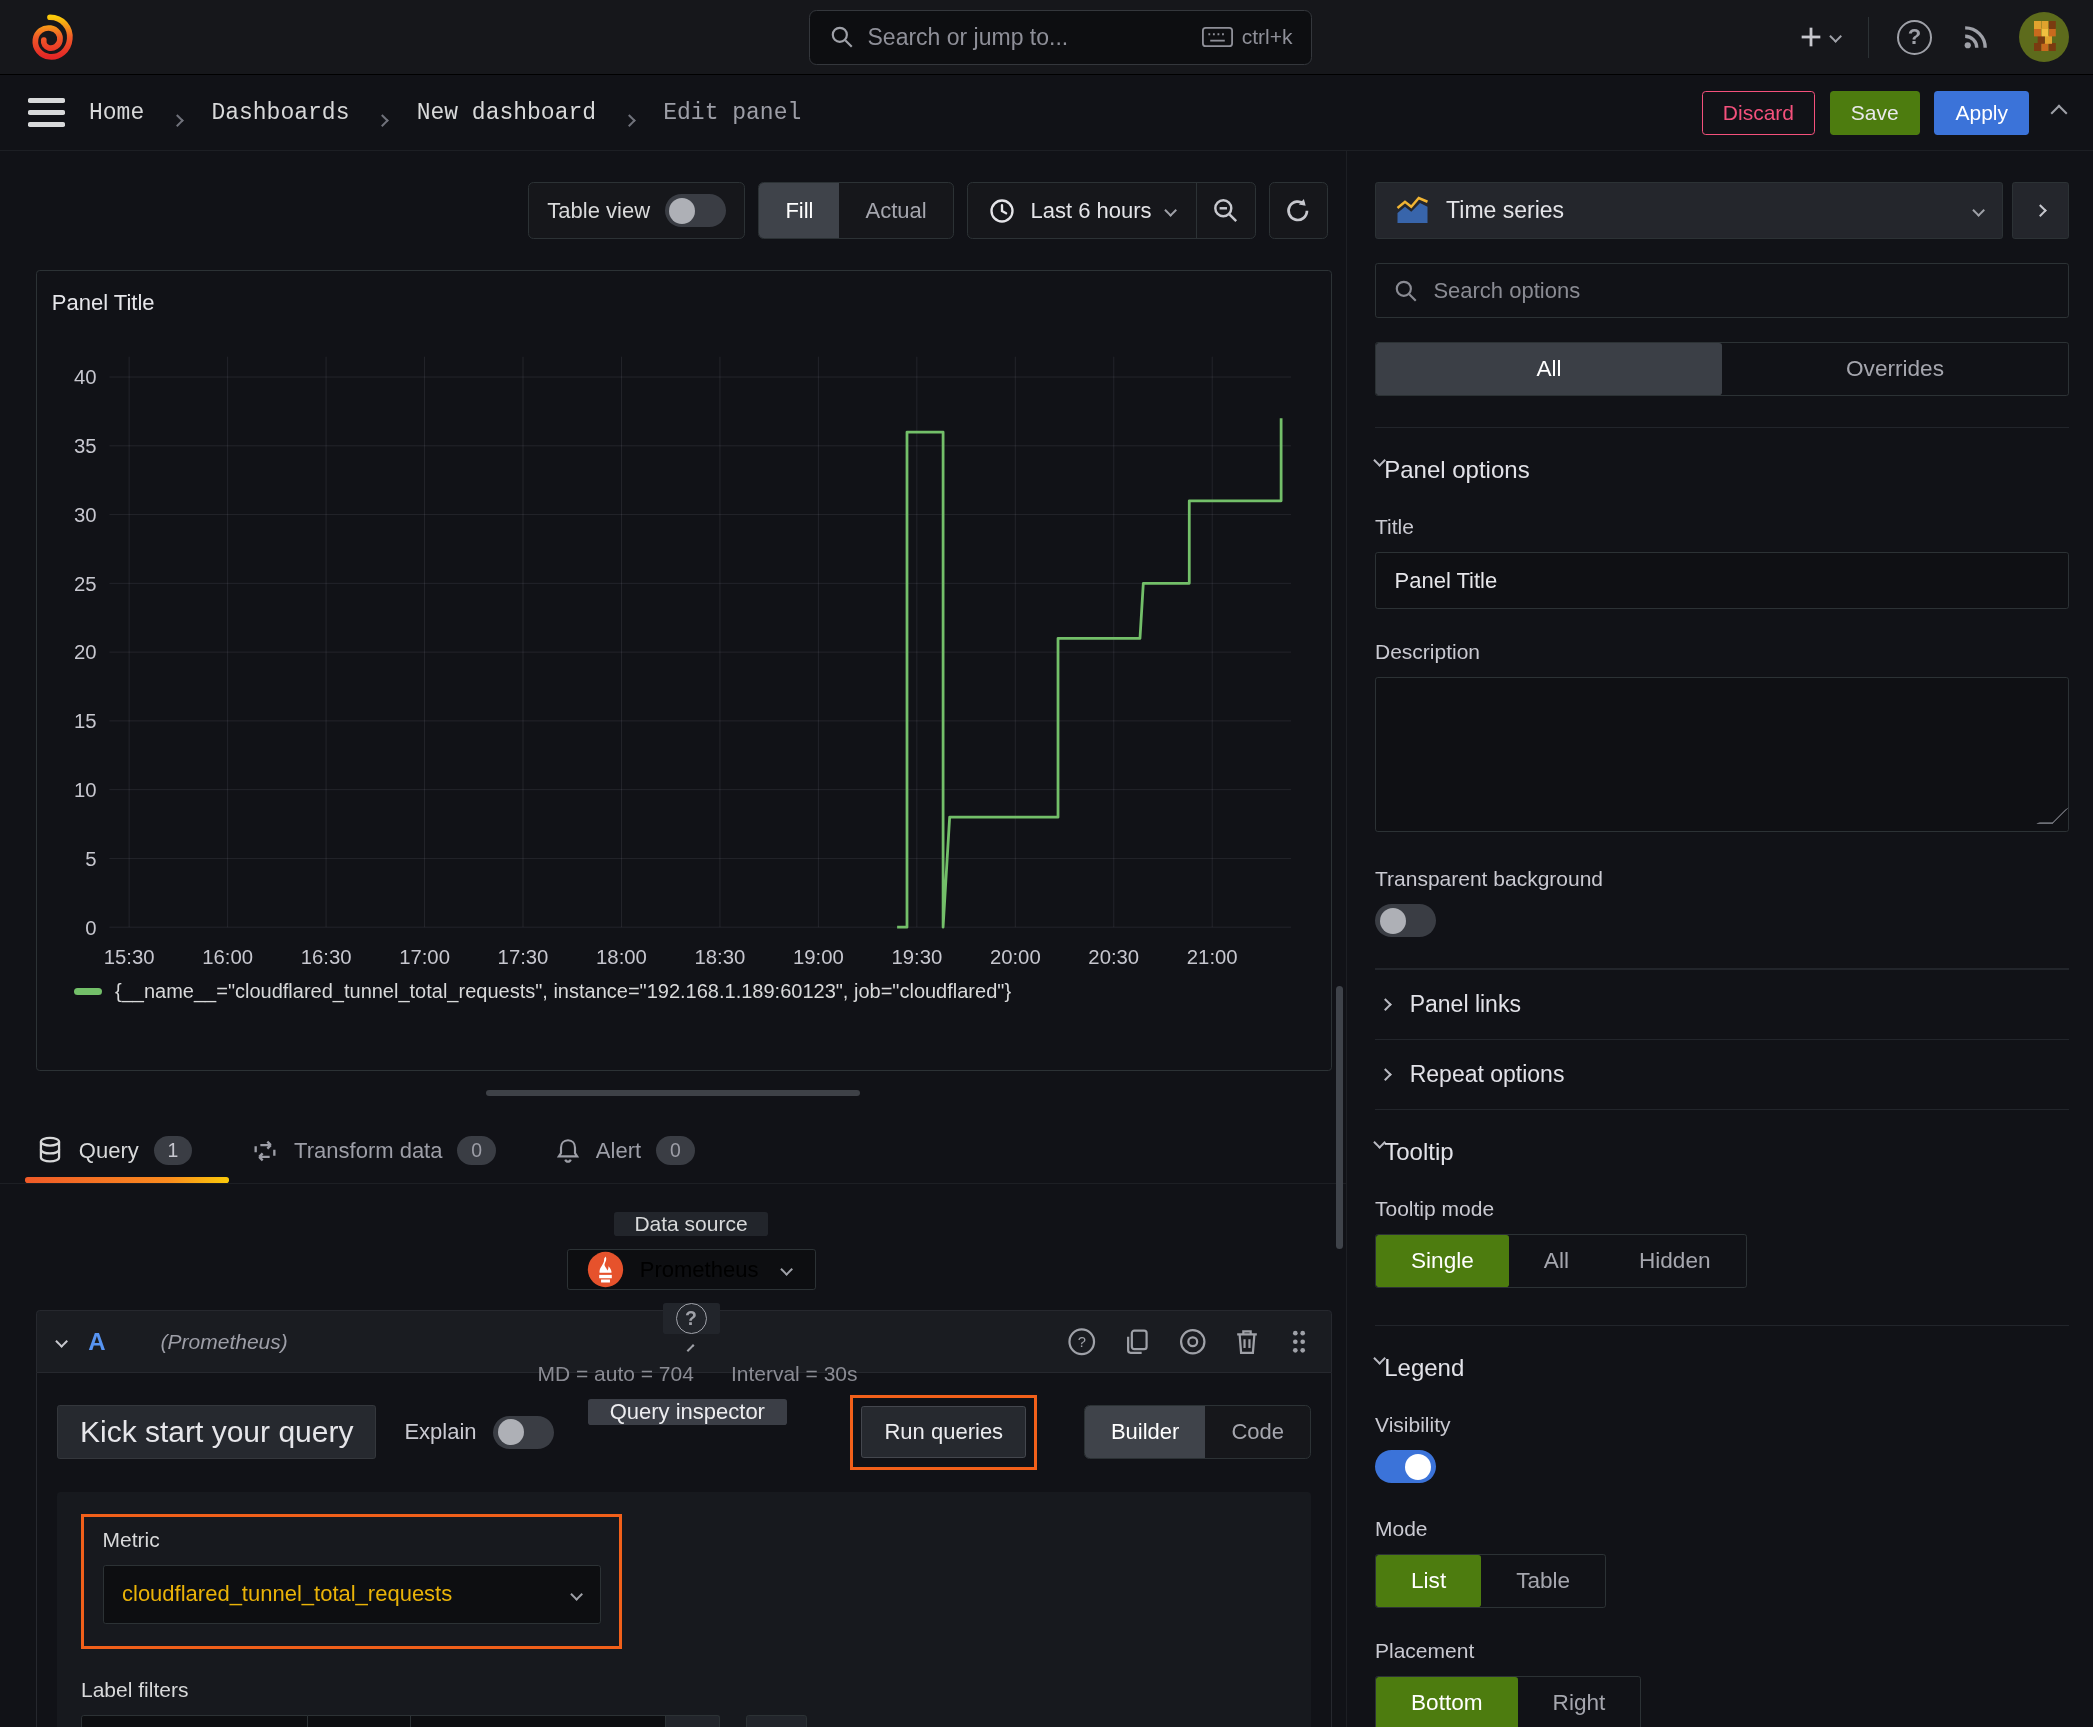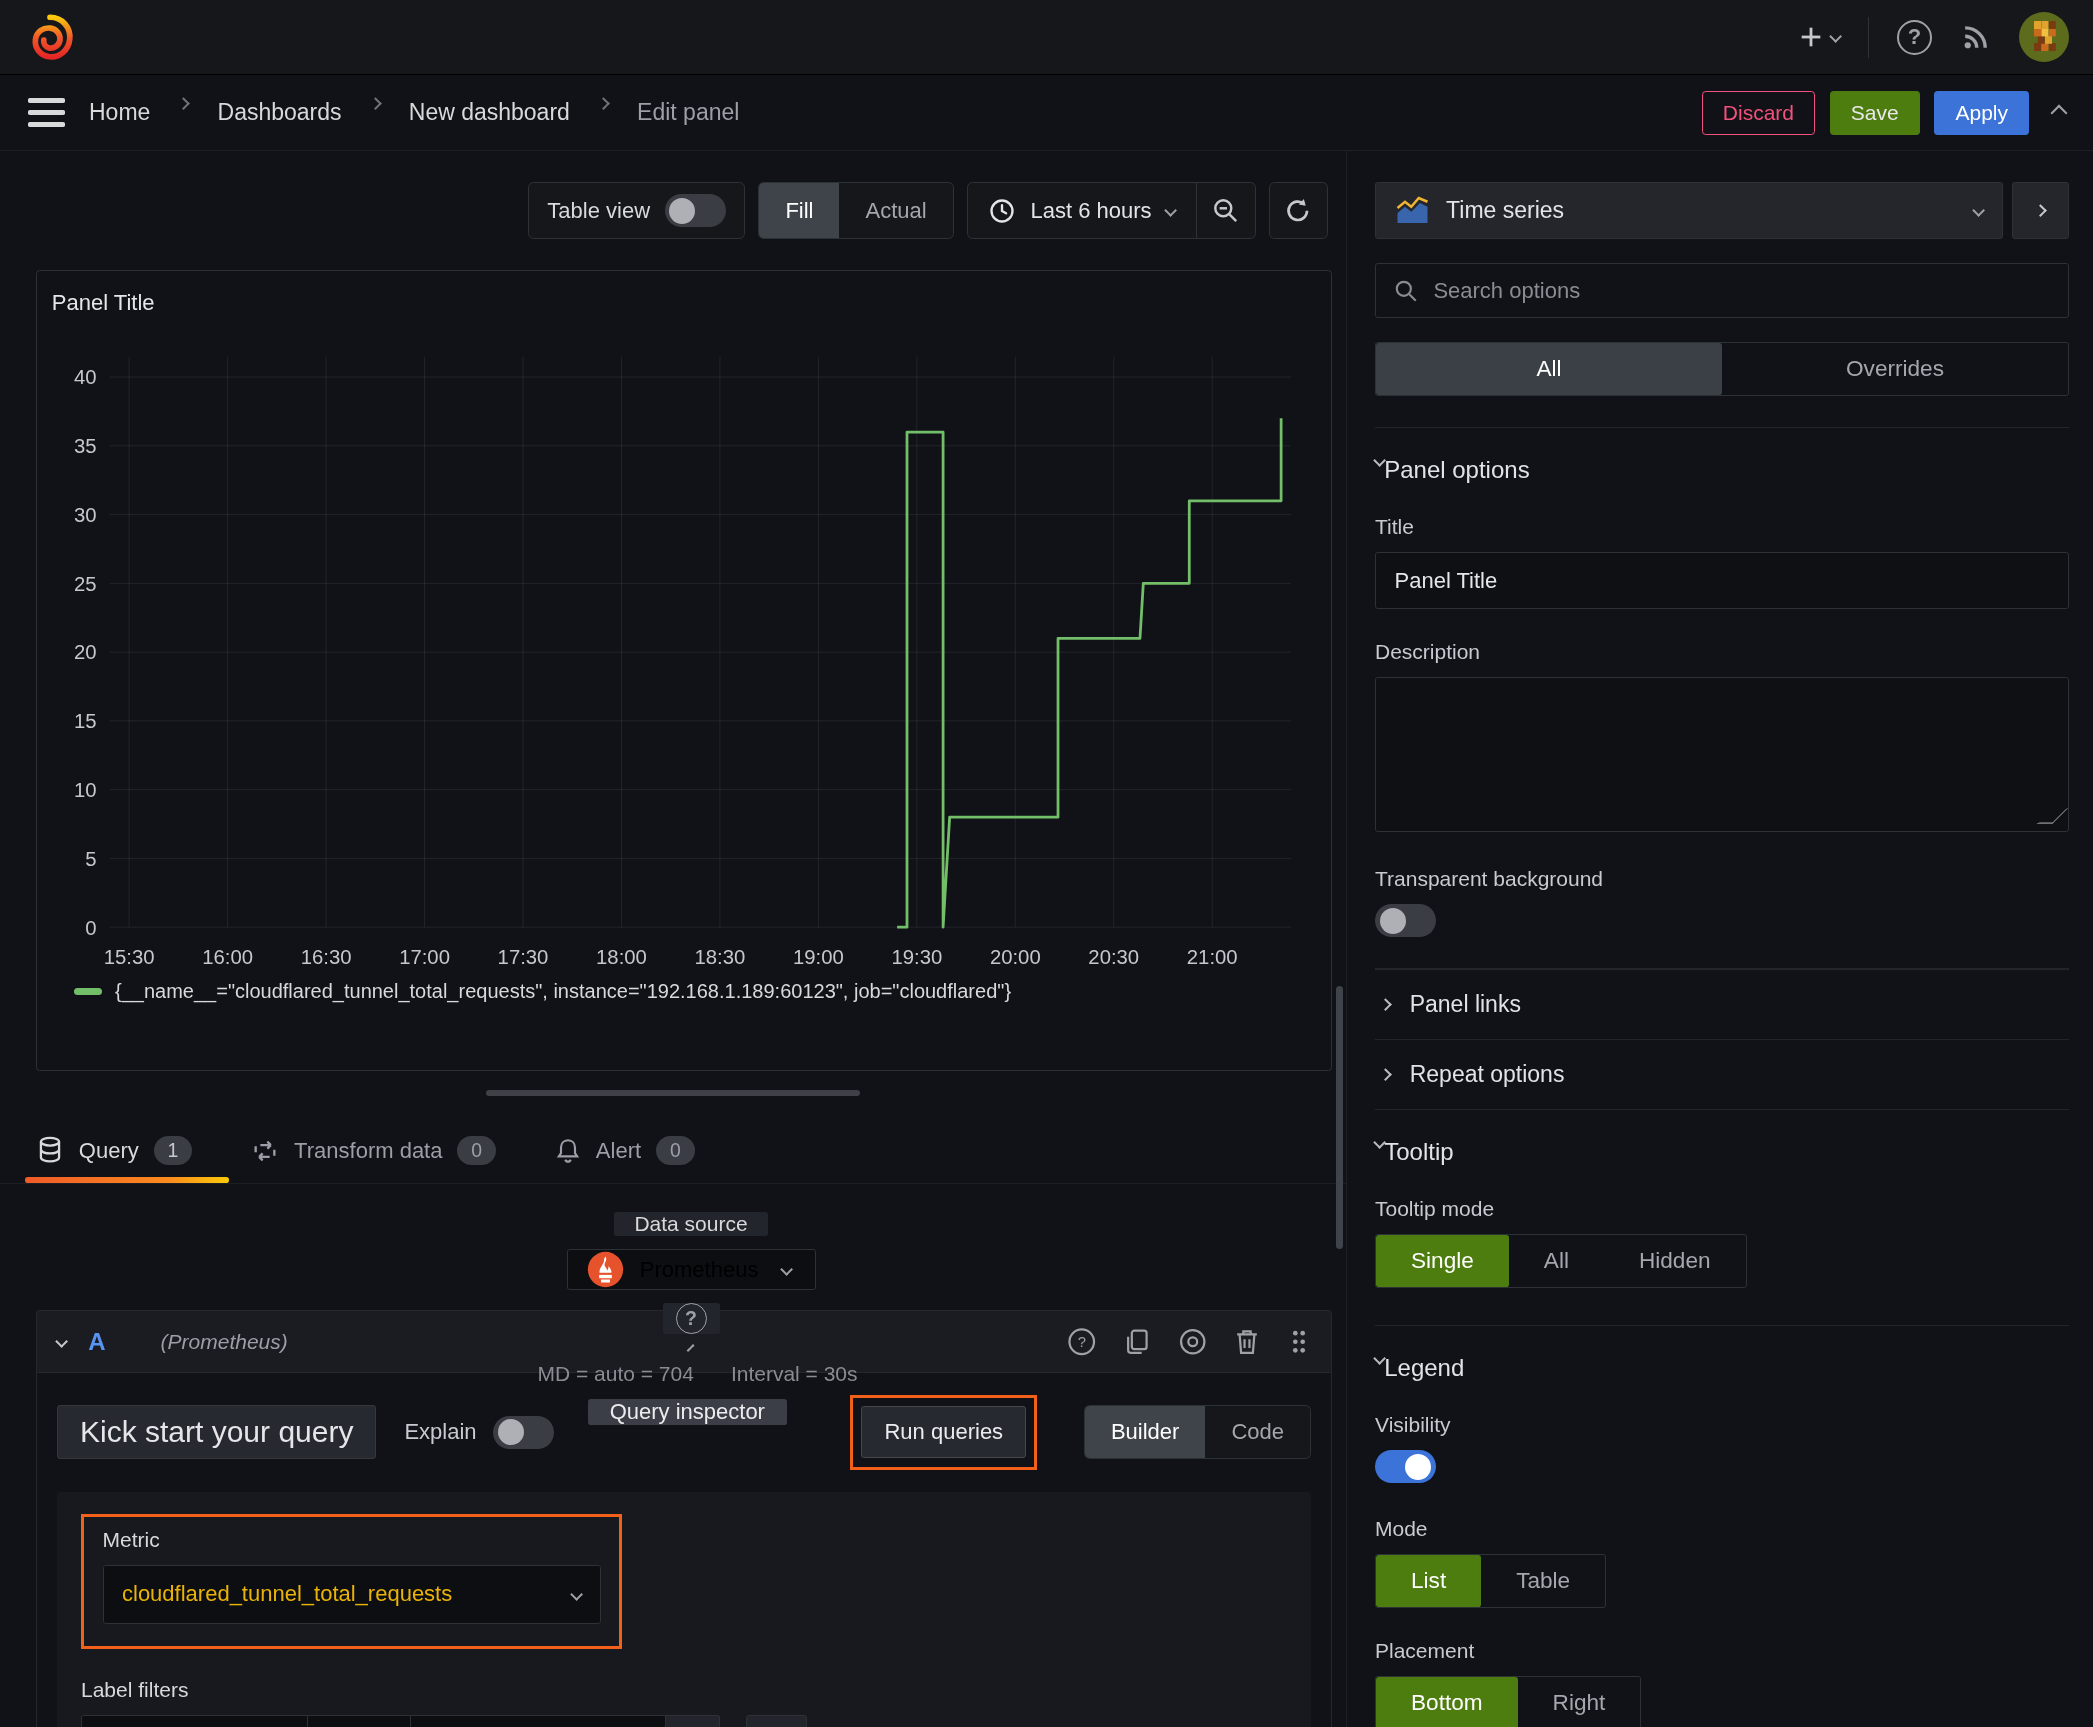--- a/index.html
+++ b/index.html
@@ -27,21 +27,21 @@
   .avatar { width:50px; height:50px; border-radius:50%; background:#5d6b1c; position:relative; overflow:hidden; }
   .avatar i { position:absolute; left:14.8px; top:9.2px; width:7.4px; height:7.4px; background:#e0a32e;
               box-shadow:7.4px 0 #e0a32e, 14.8px 0 #7a3b10, 0 7.4px #c96a1d, 7.4px 7.4px #f0c040, 14.8px 7.4px #c96a1d,
                          3.7px 14.8px #7a3b10, 11px 14.8px #e0a32e, 7.4px 22px #c96a1d, 0 22px #7a3b10, 14.8px 22px #7a3b10; }
 
   
   .navbar { height:76px; background:#111217; border-bottom:0.9px solid #1d1f24; display:flex;
             align-items:center; padding:0 28px; gap:24px; flex:0 0 auto; }
   .burger { width:37px; display:flex; flex-direction:column; gap:7.4px; background:none; border:none; cursor:pointer; }
   .burger i { height:4.6px; background:#d8d9da; border-radius:1.8px; }
-  .crumbs { display:flex; align-items:flex-start; gap:29px; font-size:23px; }
+  .crumbs { display:flex; align-items:flex-end; gap:29px; font-size:23px;font-family:Liberation Mono, monospace; }
   .crumbs .sep { color:#70727b; }
   .crumbs .crumb { color:#d8d9da; }
   .crumbs .crumb.current { color:#9d9ea7; }
   .nav-actions { margin-left:auto; display:flex; align-items:center; gap:14.8px; }
   .btn { border-radius:3.7px; font-size:21px; height:44px; padding:0 20px; display:flex;
          align-items:center; justify-content:center; cursor:pointer; border:0.9px solid transparent; }
   .btn.discard { background:transparent; border-color:#f4517c; color:#f4517c; }
   .btn.save { background:#4d7c0f; color:#e9e9ec;text-align:right; }
   .btn.apply { background:#3b73d9; color:#fff; }
 
@@ -199,20 +199,35 @@
     <svg class="logo" viewBox="0 0 100 100">
       <defs>
           <linearGradient id="glg" x1="0" y1="0" x2="0" y2="1">
         <stop offset="0" stop-color="#fbca0a"></stop>
             <stop offset="0.5" stop-color="#f05a28"></stop>
             <stop offset="1" stop-color="#e42726"></stop>
       </linearGradient>
         </defs>
       <path d="M50 12 C74 12 90 32 88 54 C86 76 68 90 49 88 C32 86 20 72 22 55 C24 40 37 31 51 33 C63 35 71 45 69 57 C67 67 57 73 48 71 C41 69 37 63 38 56" fill="none" stroke="url(#glg)" stroke-width="11" stroke-linecap="round"></path>
     </svg>
+    <div class="top-search">
+      <svg width="26" height="26" viewBox="0 0 24 24">
+        <circle cx="10" cy="10" r="6.5" fill="none" stroke="#9fa1a8" stroke-width="2"></circle>
+        <line x1="15" y1="15" x2="21" y2="21" stroke="#9fa1a8" stroke-width="2"></line>
+      </svg>
+      <span class="ph">Search or jump to...</span>
+      <span class="kbd">
+        <svg width="31" height="22" viewBox="0 0 34 24">
+          <rect x="1" y="2" width="32" height="20" rx="3" fill="none" stroke="#8e8f98" stroke-width="2"></rect>
+          <line x1="7" y1="9" x2="27" y2="9" stroke="#8e8f98" stroke-width="2" stroke-dasharray="2 3"></line>
+          <line x1="9" y1="16" x2="25" y2="16" stroke="#8e8f98" stroke-width="2"></line>
+        </svg>
+        <span>ctrl+k</span>
+      </span>
+    </div>
     <div class="top-right">
       <button class="icon-btn">
         <svg width="28" height="28" viewBox="0 0 24 24">
           <line x1="12" y1="4" x2="12" y2="20" stroke="#c7c8ce" stroke-width="2.4"></line>
           <line x1="4" y1="12" x2="20" y2="12" stroke="#c7c8ce" stroke-width="2.4"></line>
         </svg>
         <span class="chev sm"></span>
       </button>
       <span class="divider"></span>
       <button class="icon-btn">

